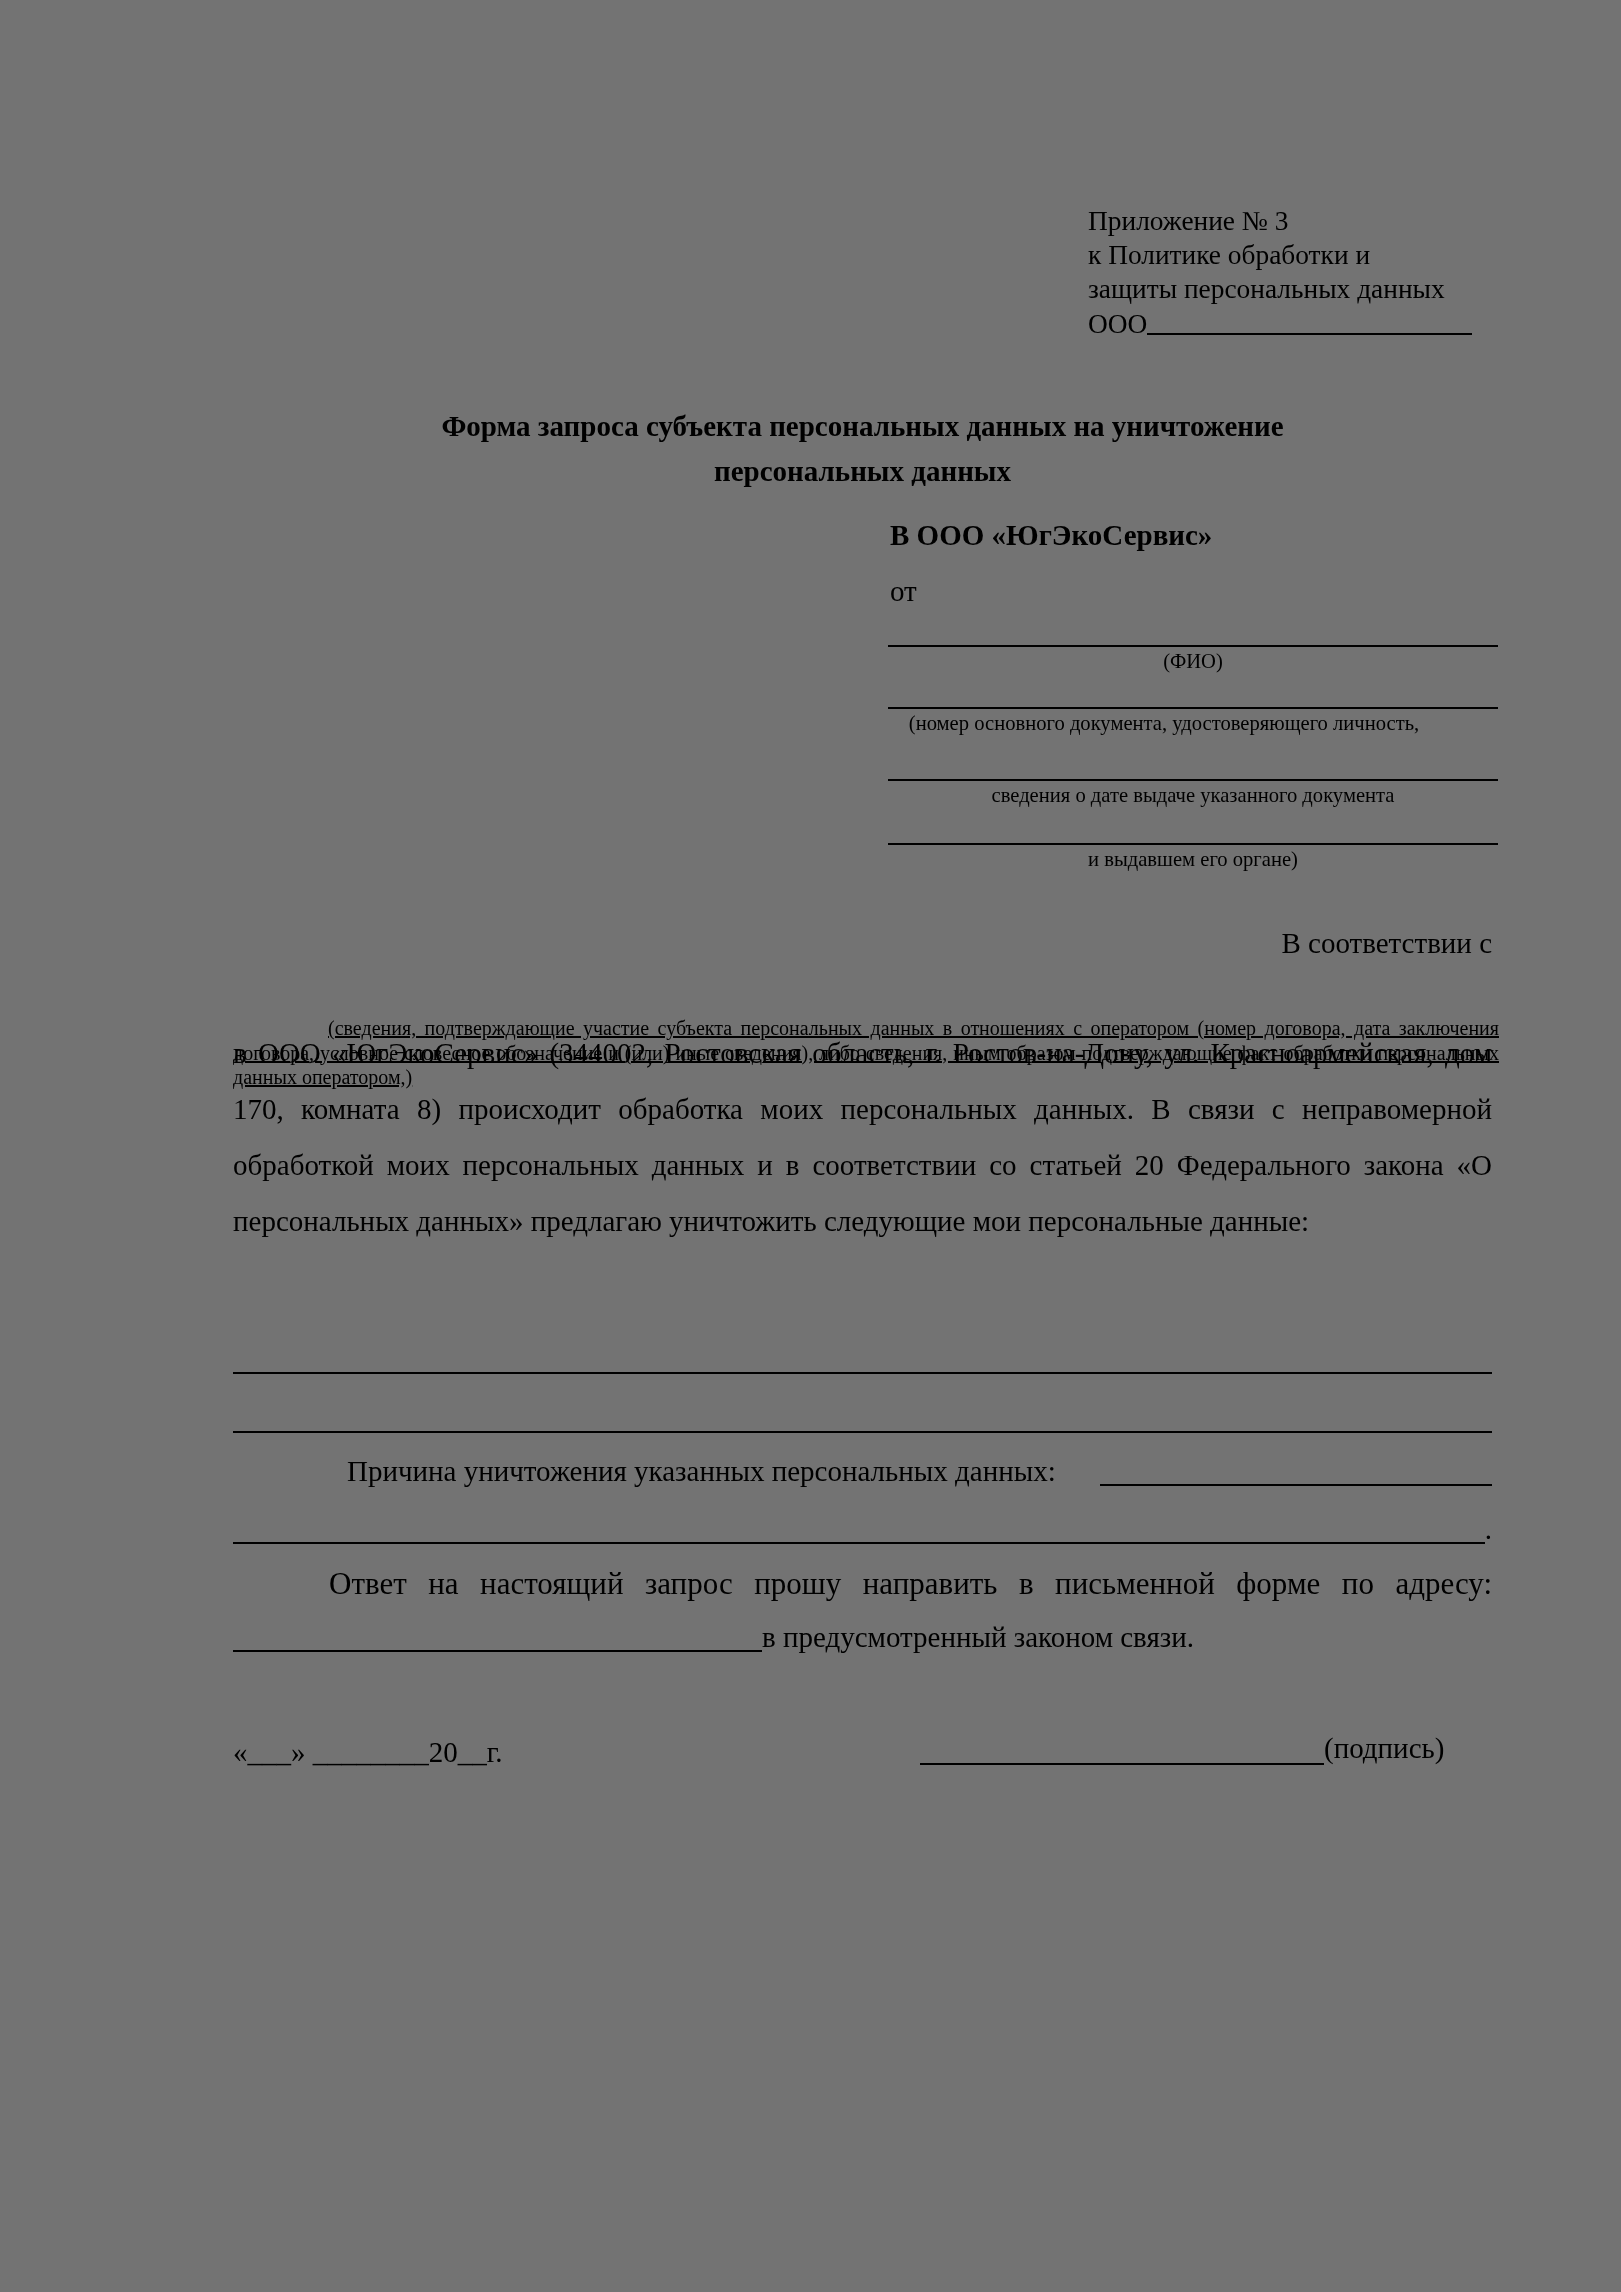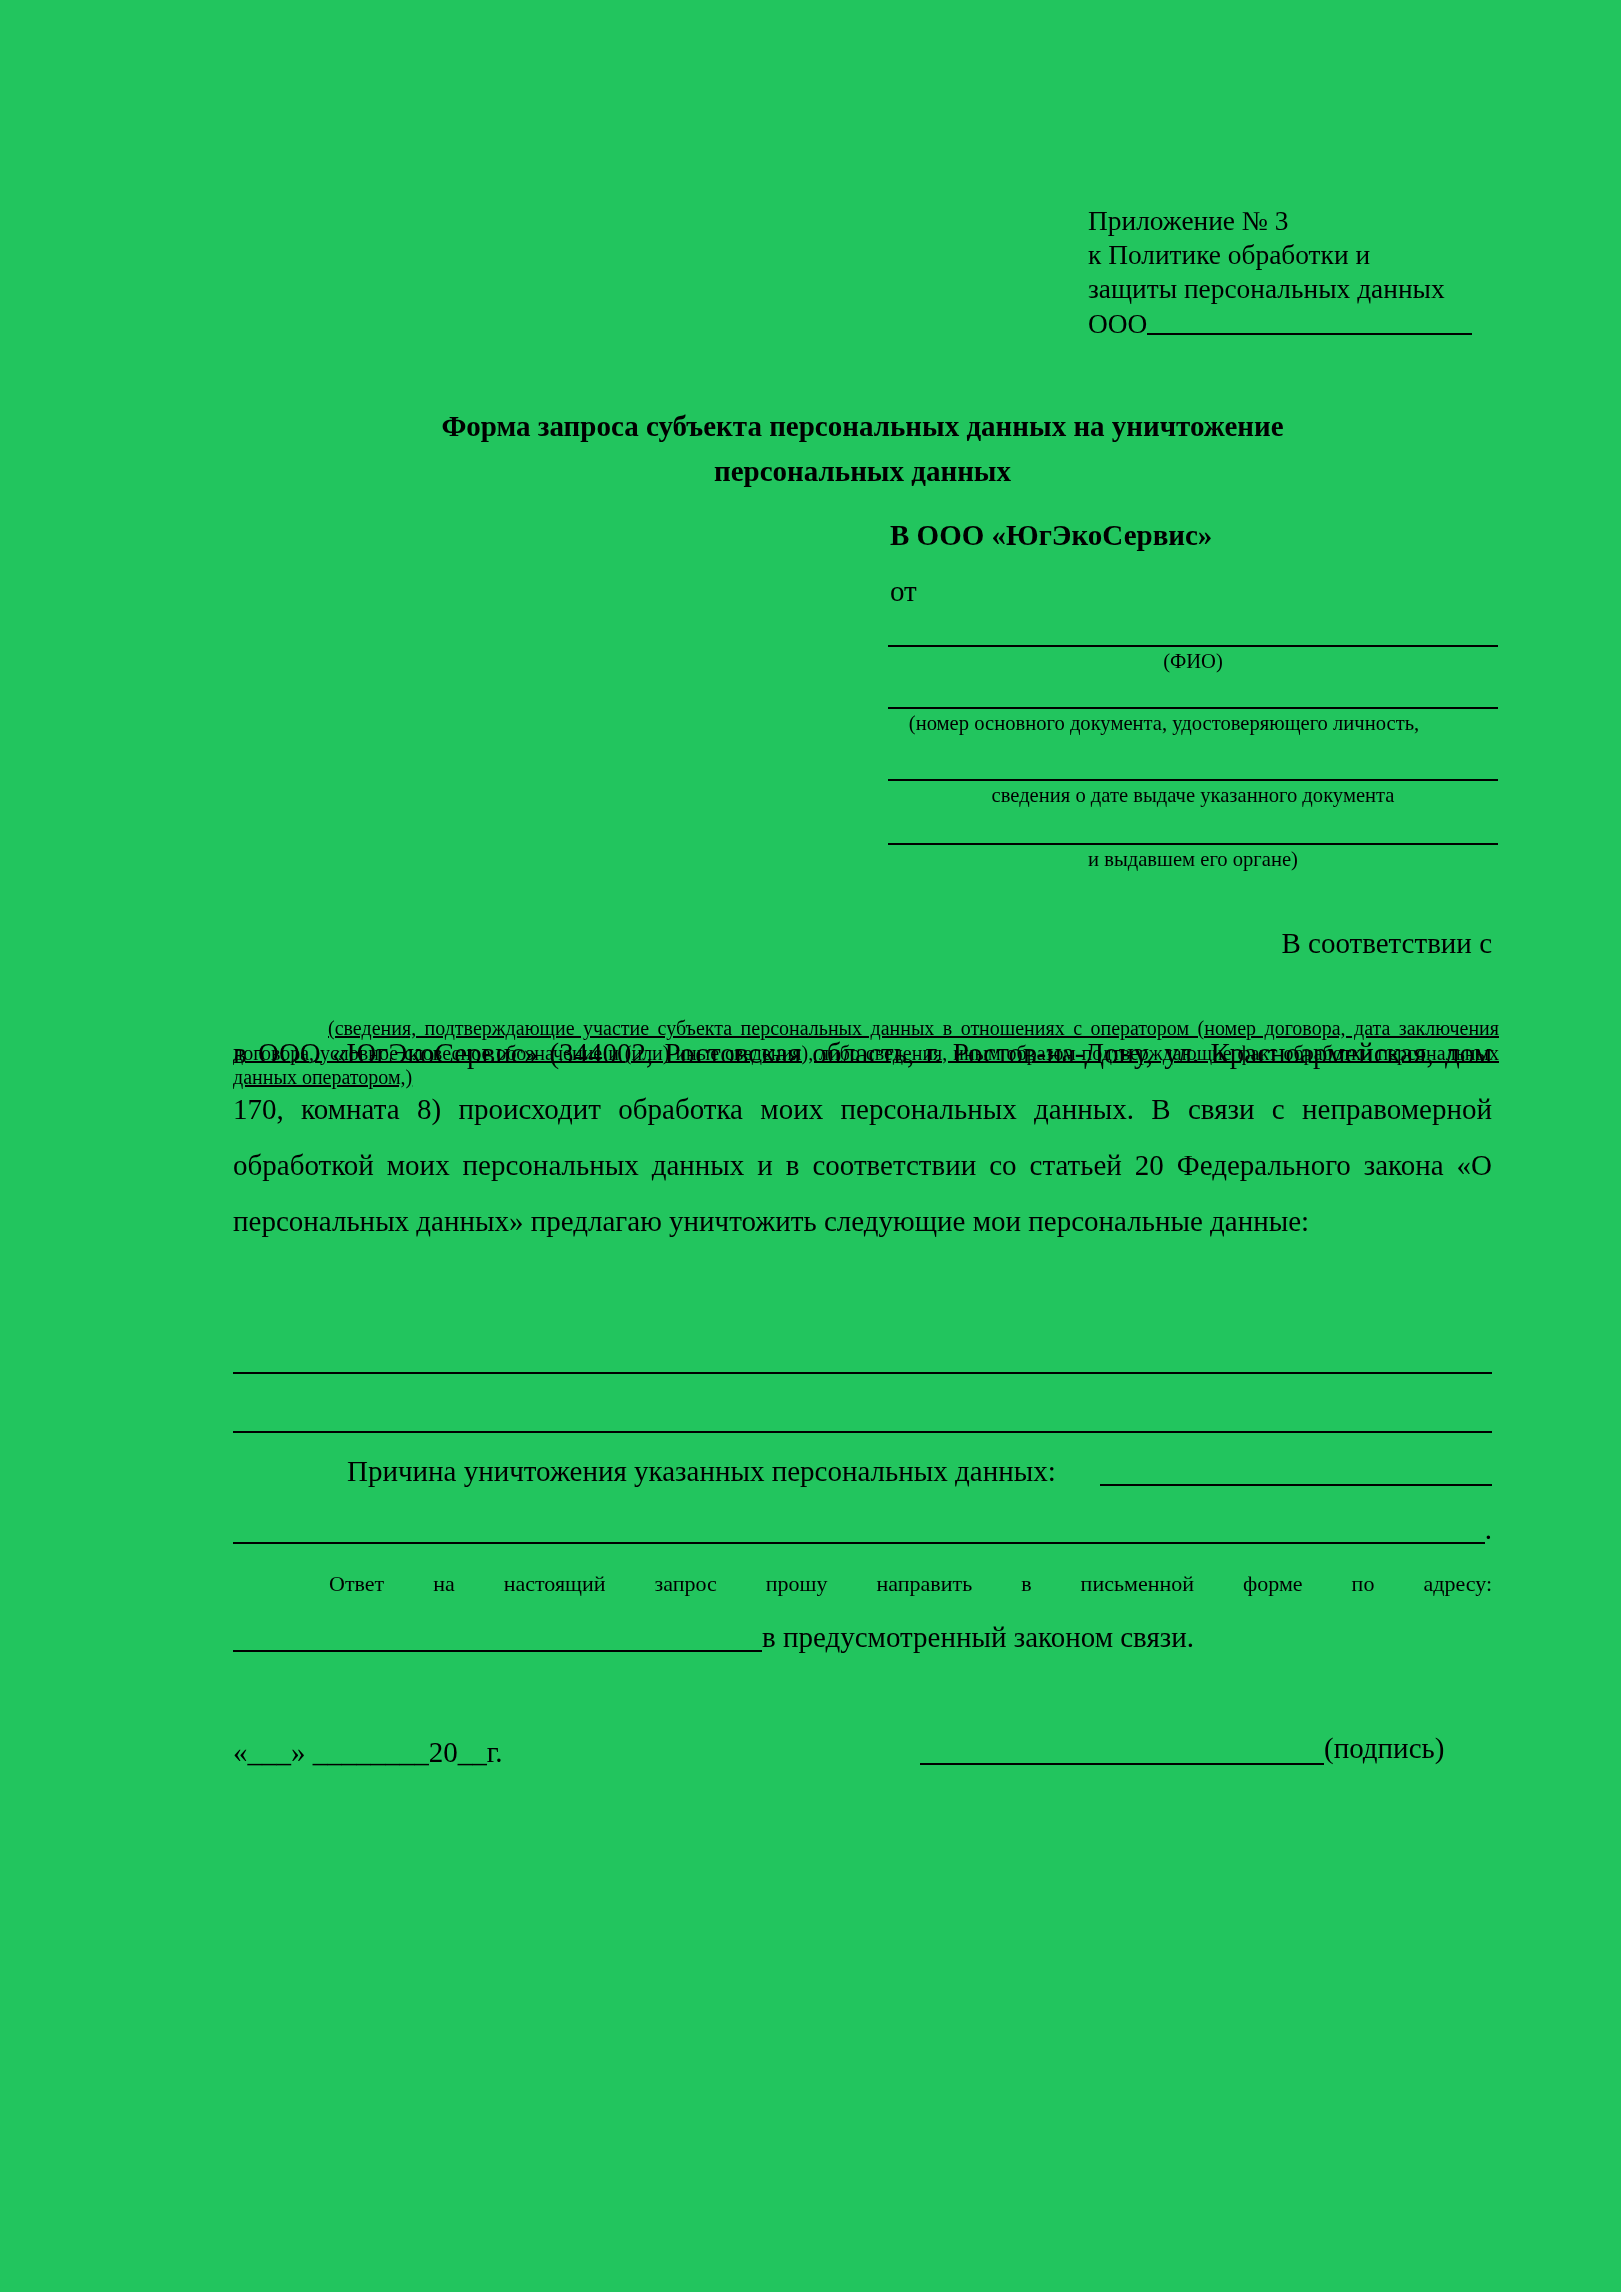--- a/index.html
+++ b/index.html
@@ -1,20 +1,20 @@
 <!DOCTYPE html>
 <html><head>
 <meta charset="utf-8">
 <style>
   html, body { margin: 0; padding: 0; background: #ffffff; }
   .page {
     position: relative;
     width: 1621px;
     height: 2293px;
-    background: #22c55e;
+    background: #737373;
     color: #000000;
     font-family: "Liberation Serif", "DejaVu Serif", serif;
     overflow: hidden;
   }
   .abs { position: absolute; }
 
   
   .ref-block { left: 1088px; top: 204px; font-size: 27.4px; line-height: 34px; }
   .ref-org-blank {
     display: inline-block; width: 325px; height: 1em;
@@ -47,21 +47,21 @@
     font-size: 20px; line-height: 24.5px; text-align: justify; text-indent: 95px; text-decoration: underline;
   }
   .main-paragraph {
     left: 233px; top: 1025px; width: 1259px;
     font-size: 29px; line-height: 56px; text-align: justify;
   }
   .full-rule { left: 233px; width: 1259px; }
 
   .response-sentence {
     left: 233px; top: 1564px; width: 1259px;
-    font-size: 22px; line-height: 39px;
+    font-size: 31px; line-height: 39px;
     text-indent: 96px; text-align: justify; text-align-last: justify;
   }
 
   .footer-date { left: 233px; top: 1731px; font-size: 29px; line-height: 43px; }
   .signature-row { left: 920px; top: 1727px; width: 573px; font-size: 29px; line-height: 43px; }
   .signature-row .blank { flex: 0 0 404px; }
 </style>
 </head>
 <body>
 

